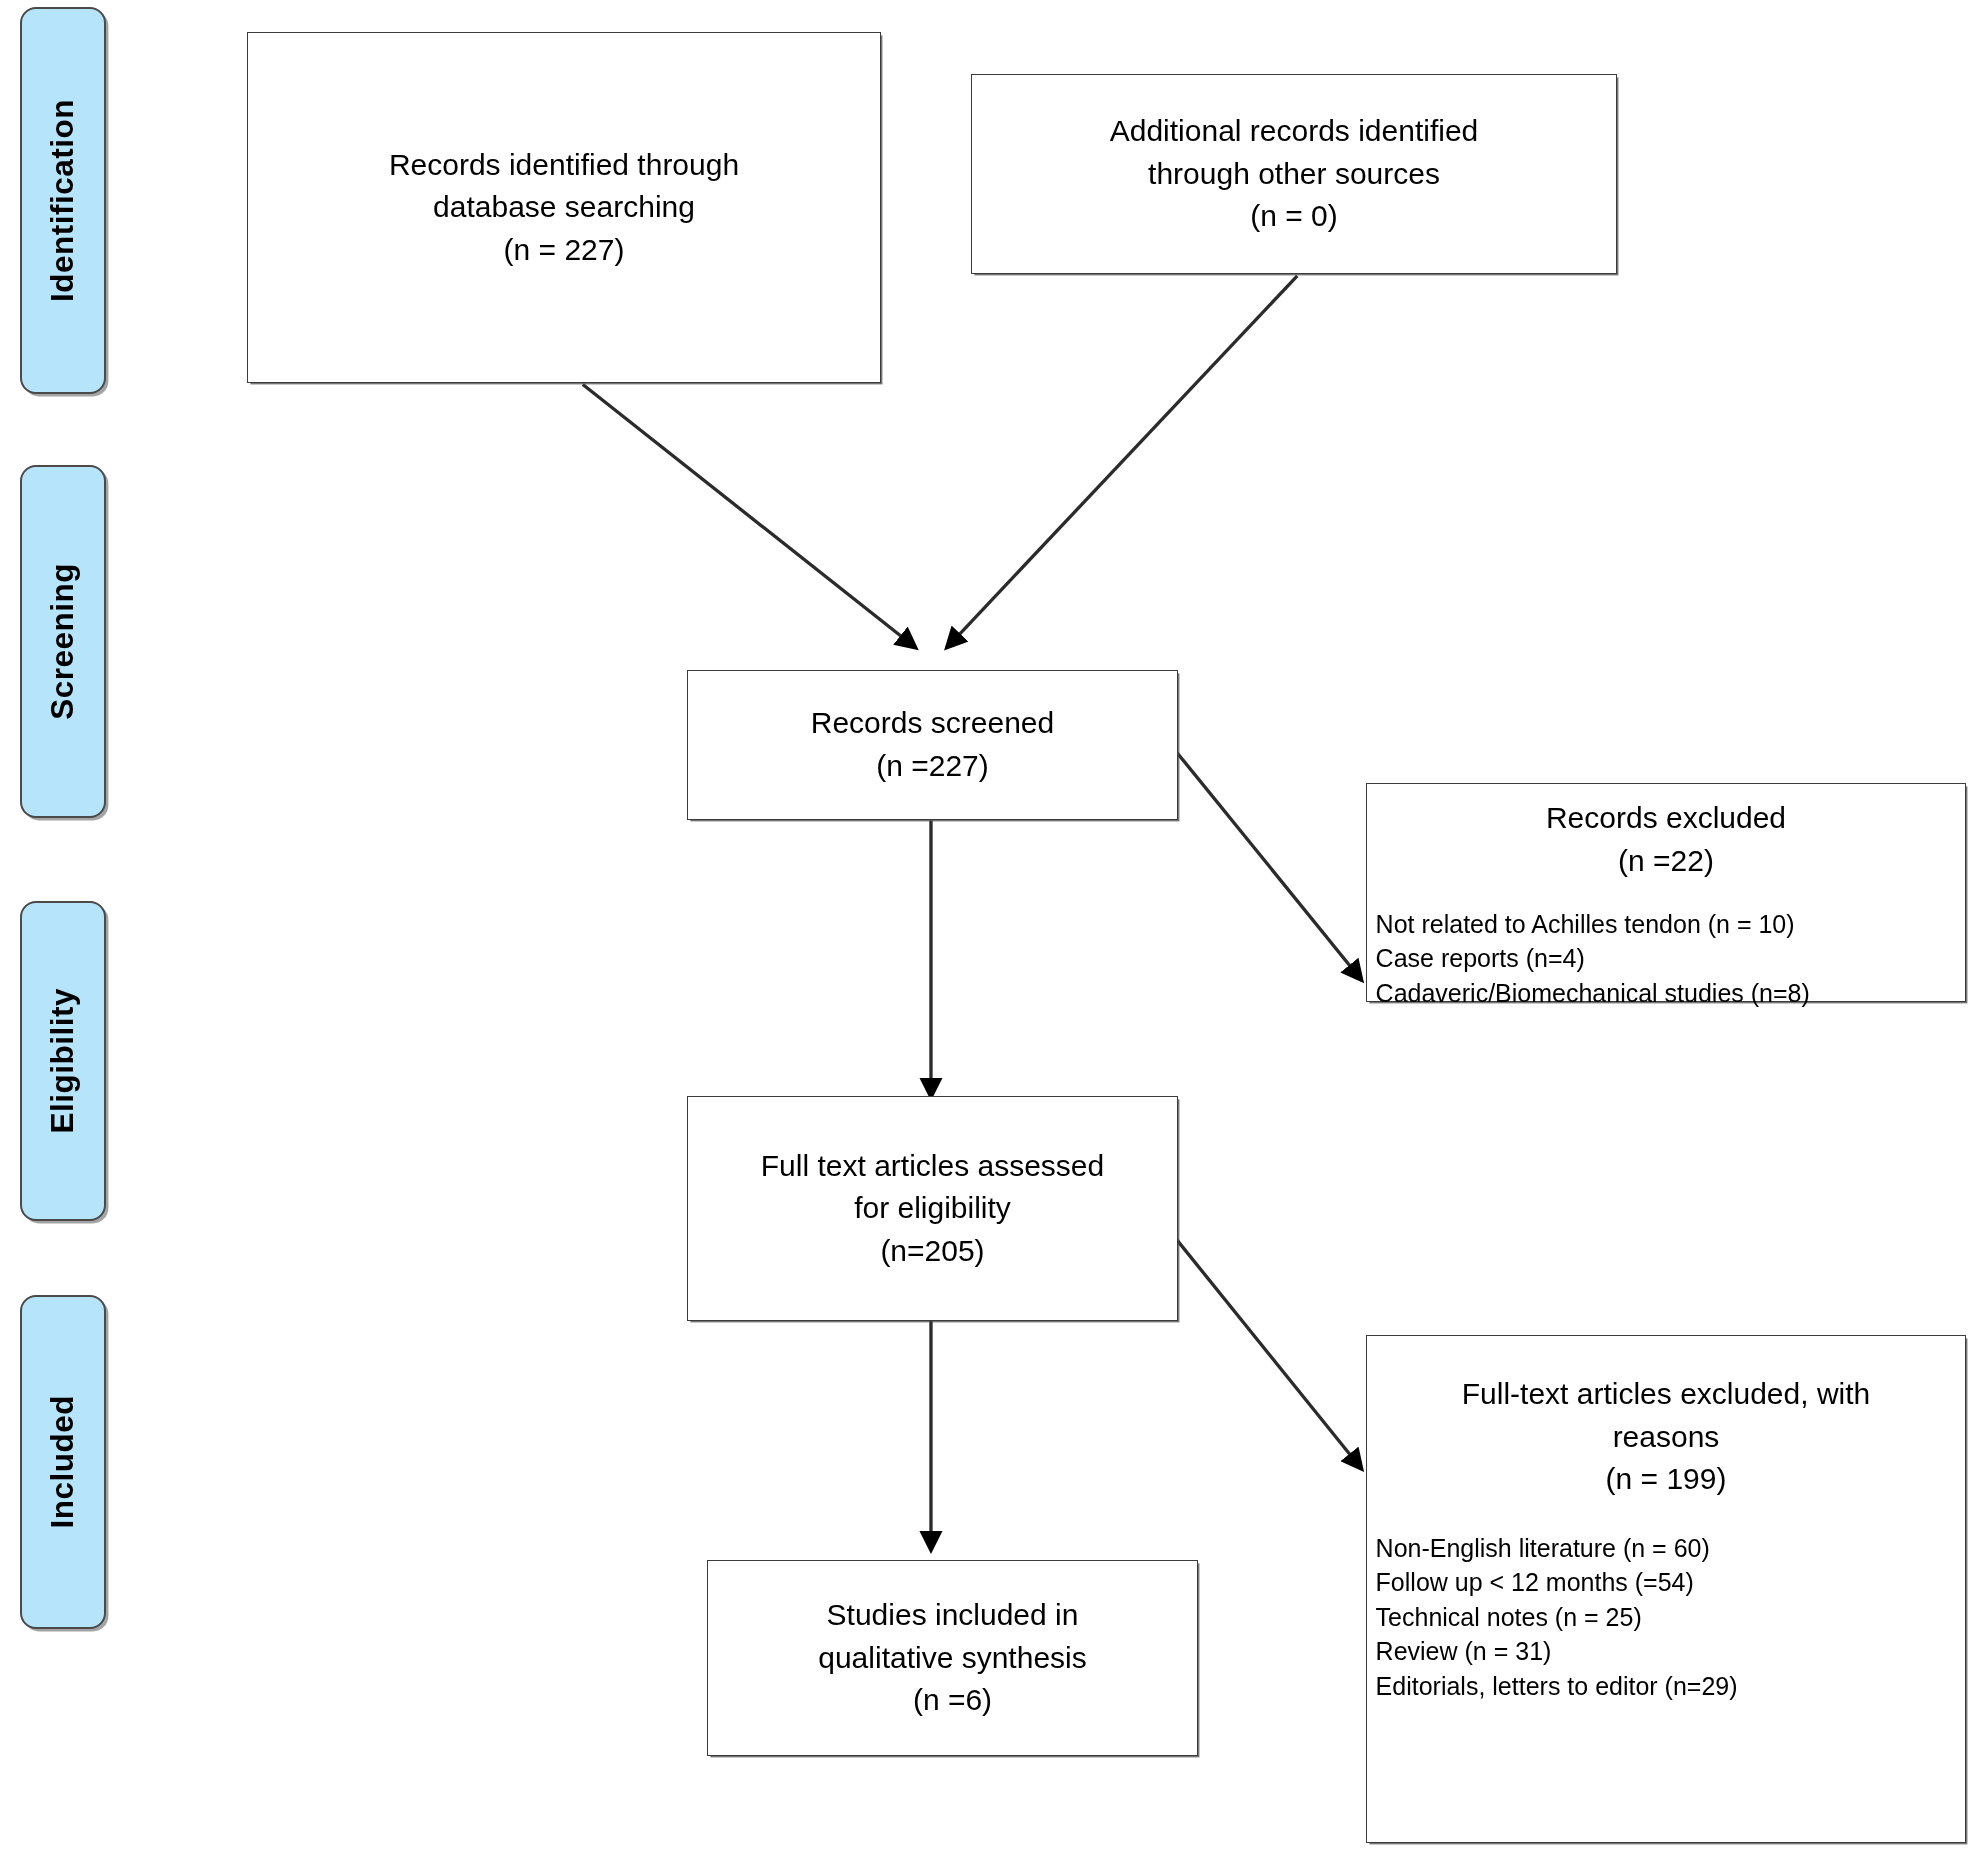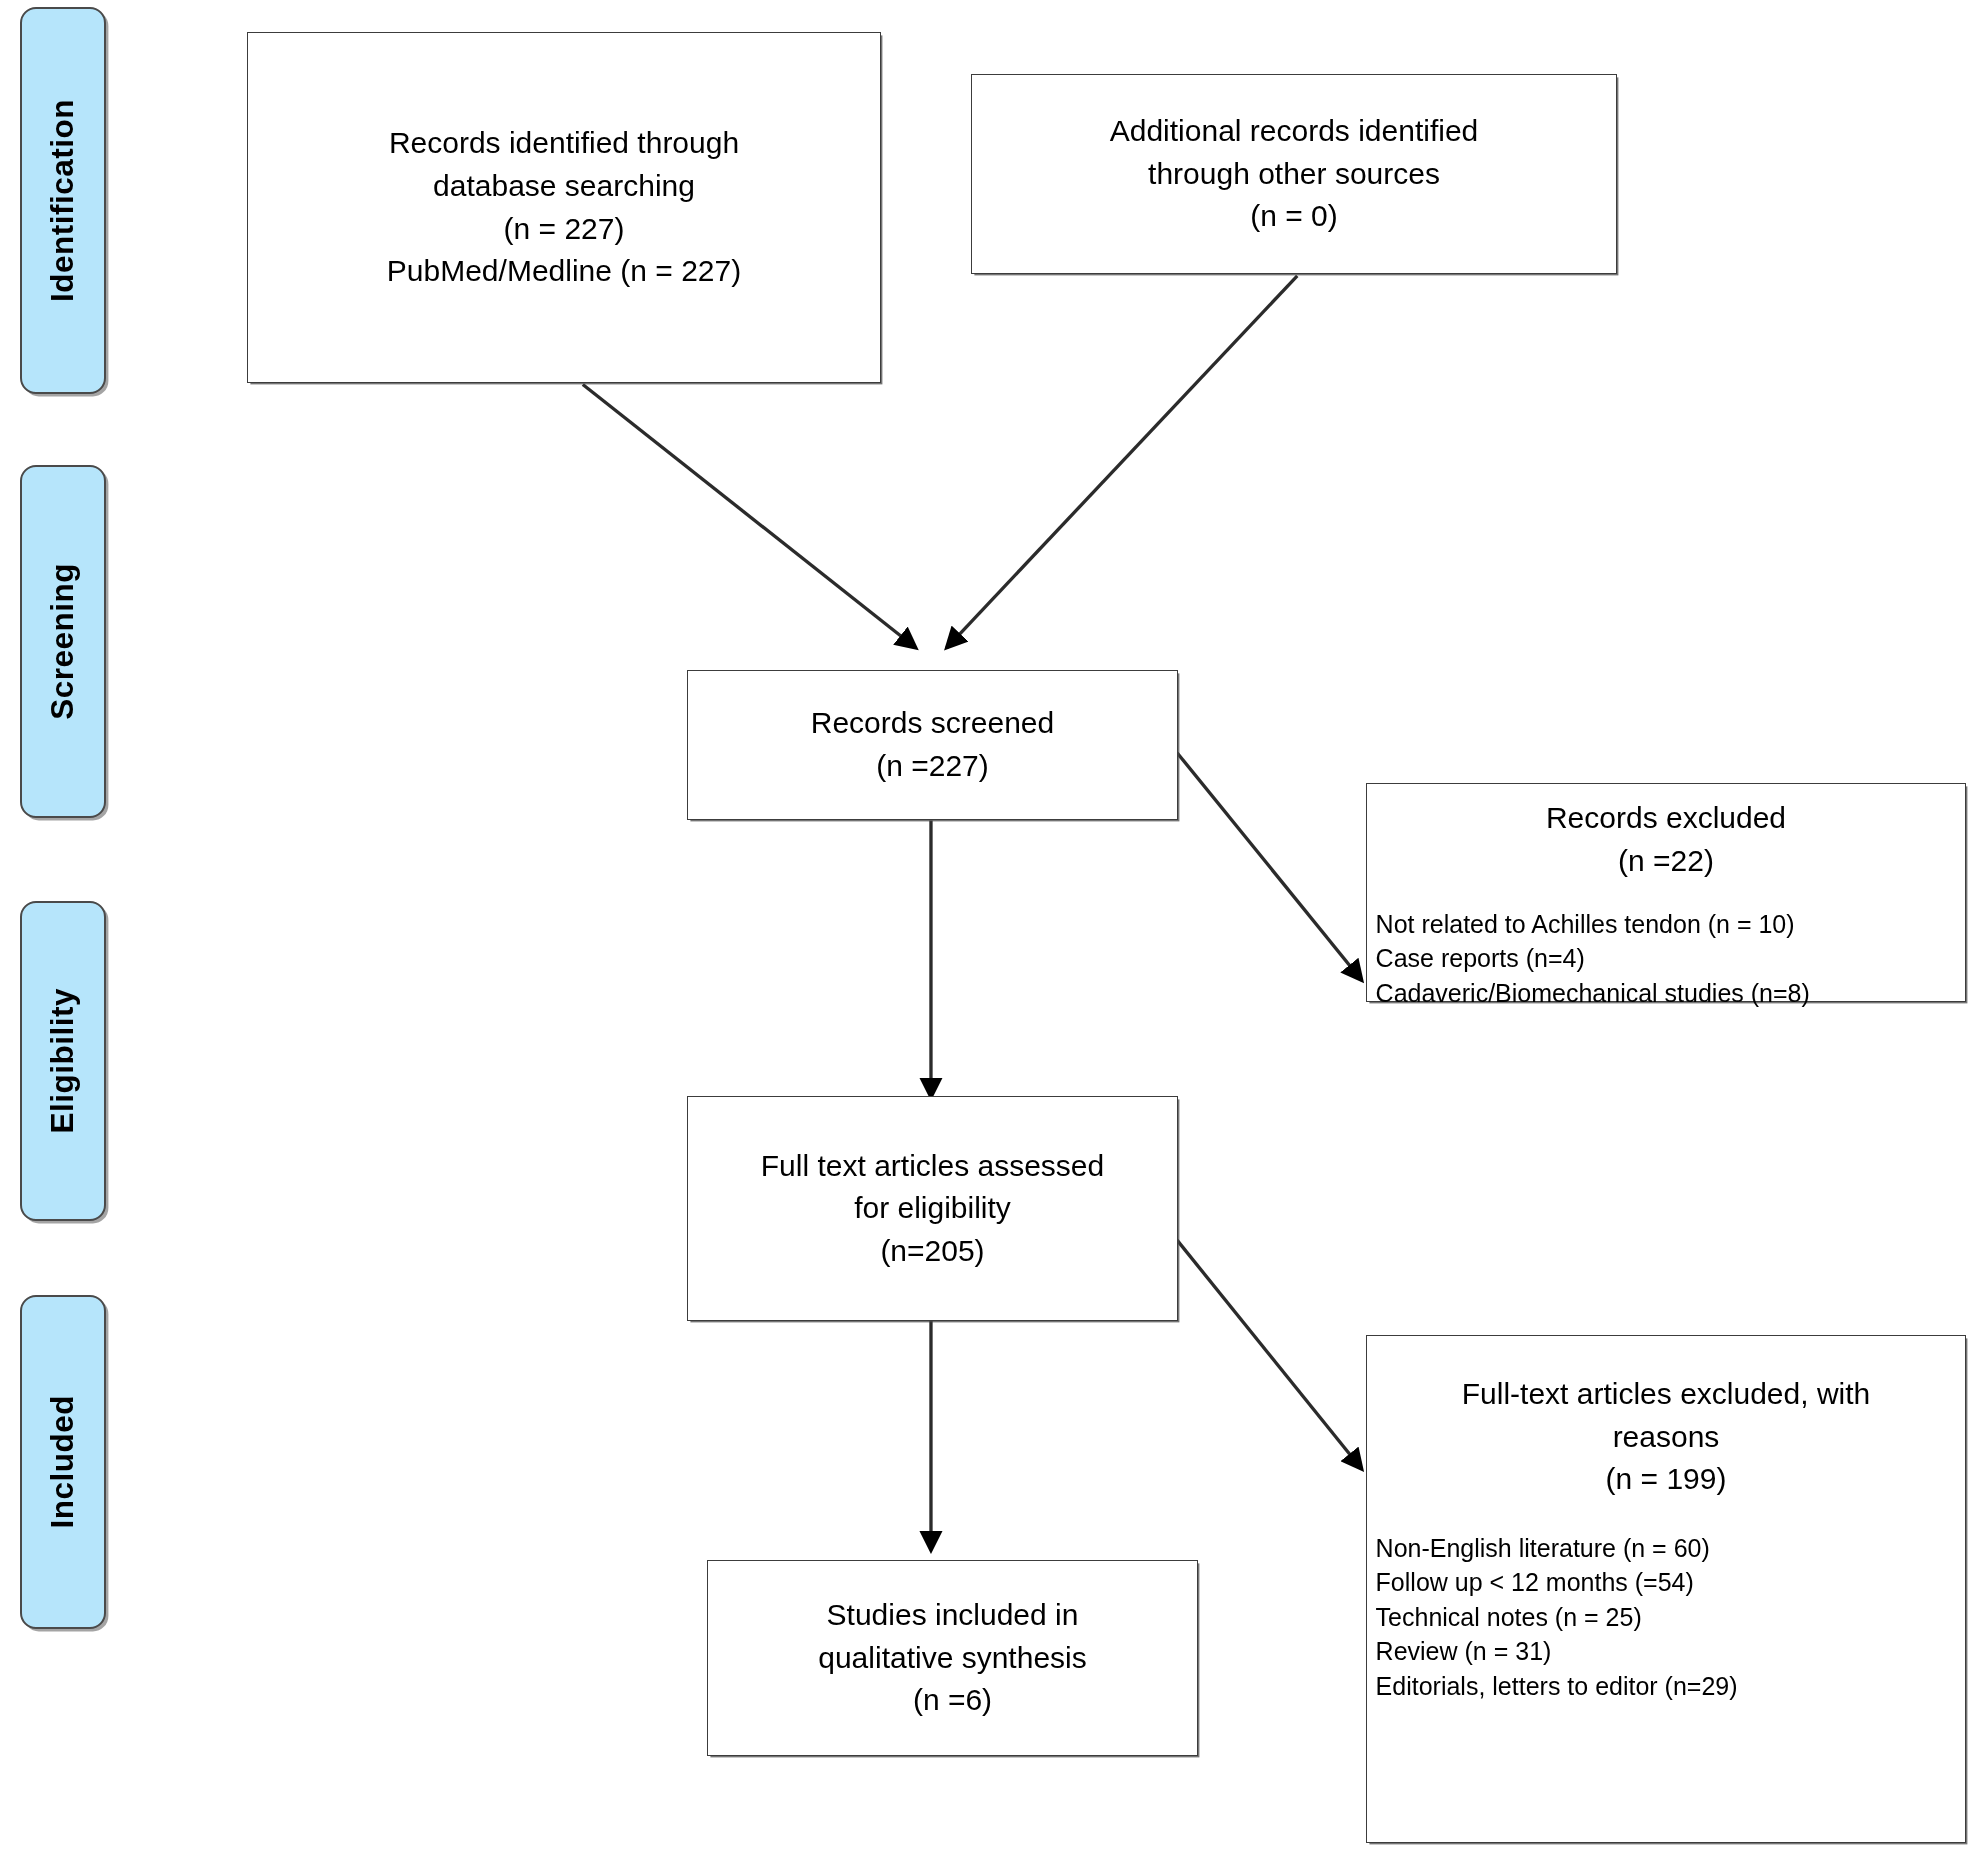--- a/index.html
+++ b/index.html
@@ -130,21 +130,20 @@
   </div>
 
   <div class="stage-pill" style="left:20px; top:1295px; width:86px; height:334px;">
     <span class="stage-label">Included</span>
   </div>
 
   <div class="flow-box" style="left:247px; top:32px; width:634px; height:351px;">
     <span class="box-line">Records identified through</span>
     <span class="box-line">database searching</span>
     <span class="box-line">(n = 227)</span>
-    <span class="box-line">PubMed/Medline (n = 227)</span>
   </div>
 
   <div class="flow-box" style="left:971px; top:74px; width:646px; height:200px;justify-content:center;">
     <span class="box-line">Additional records identified</span>
     <span class="box-line">through other sources</span>
     <span class="box-line">(n = 0)</span>
   </div>
 
   <div class="flow-box" style="left:687px; top:670px; width:491px; height:150px;">
     <span class="box-line">Records screened</span>

